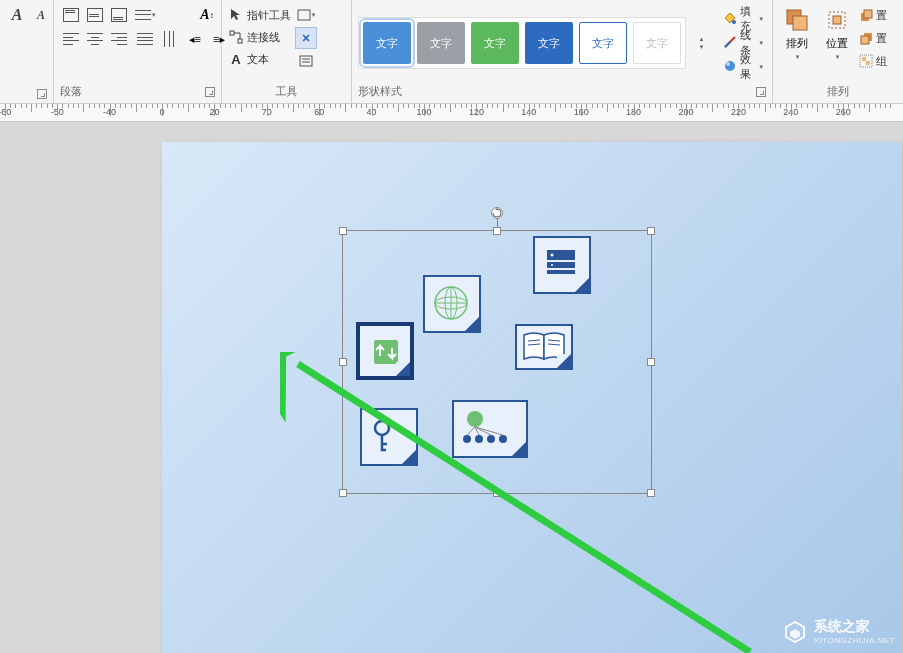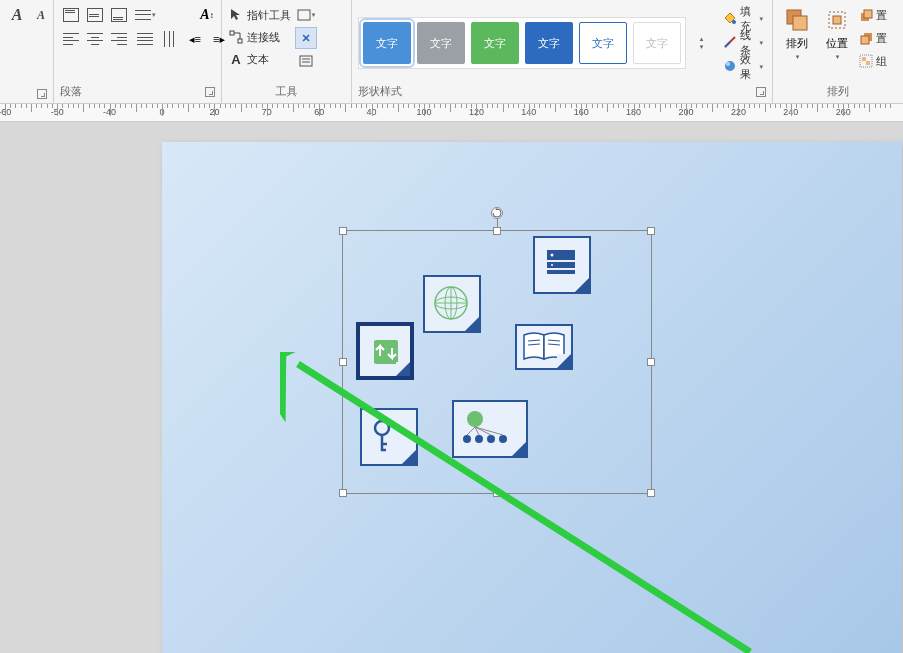--- a/index.html
+++ b/index.html
@@ -614,13 +614,23 @@
 
   <svg class="annot-arrow" style="left:280px;top:230px" width="480" height="310">
     <defs>
         <marker id="ah" markerWidth="18" markerHeight="16" refX="3" refY="8" orient="auto">
           <path d="M0 0 L18 8 L0 16 L5 8 Z" fill="#2ecc40"></path>
         </marker>
       </defs>
     <line x1="470" y1="300" x2="18" y2="12" stroke="#2ecc40" stroke-width="7" marker-end="url(#ah)"></line>
   </svg>
 
+  <div class="watermark">
+    <svg class="wm-logo" viewBox="0 0 26 26">
+        <path d="M13 3 L22 8 L22 18 L13 23 L4 18 L4 8 Z" fill="none" stroke="#fff" stroke-width="1.8"></path>
+        <path d="M8 13 L13 10 L18 13 L18 17 L13 20 L8 17 Z" fill="#fff" opacity="0.85"></path>
+      </svg>
+    <div>
+      <div style="font-size:14px;font-weight:bold">系统之家</div>
+      <div style="font-size:8px;letter-spacing:0.5px;opacity:0.85">XITONGZHIJIA.NET</div>
+    </div>
+  </div>
 </div>
 
 </body></html>

